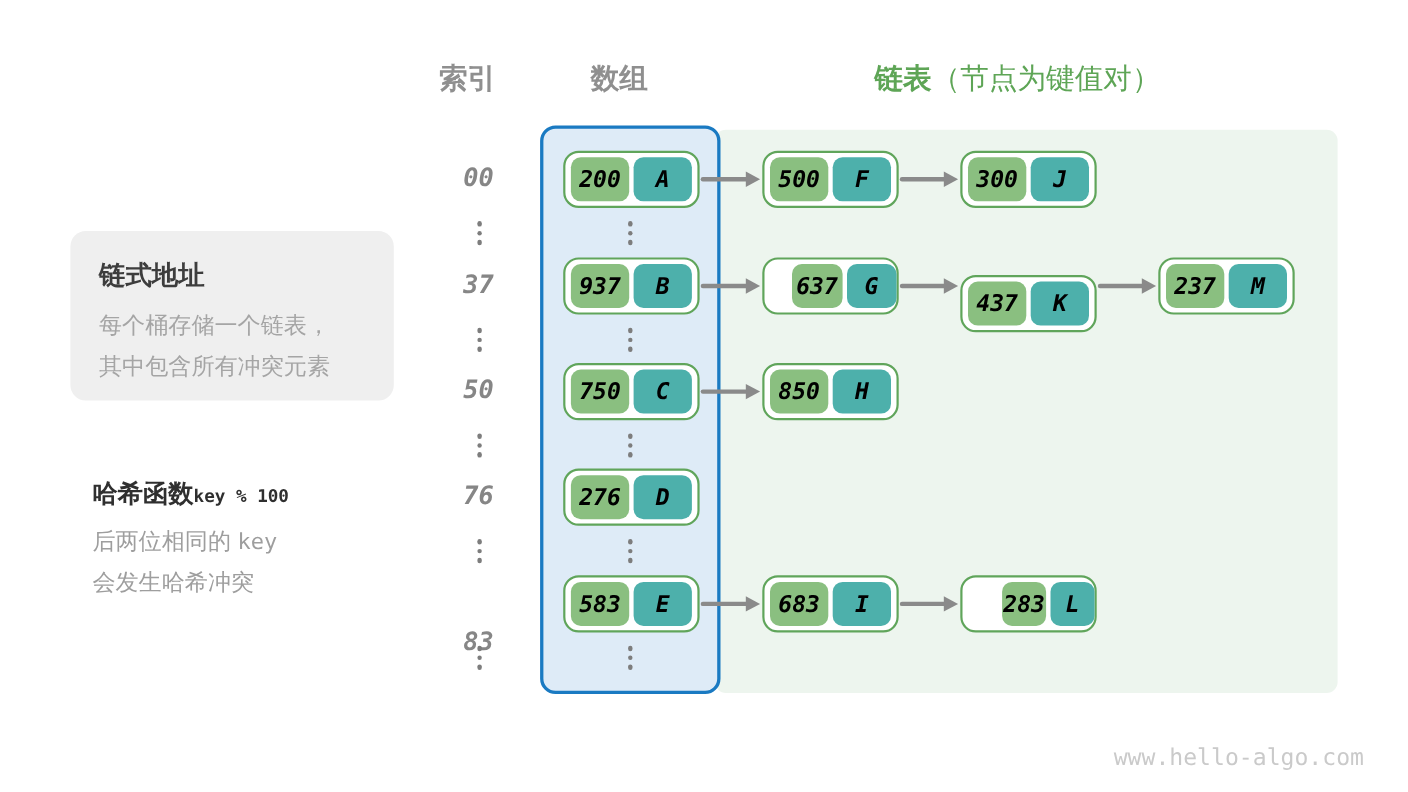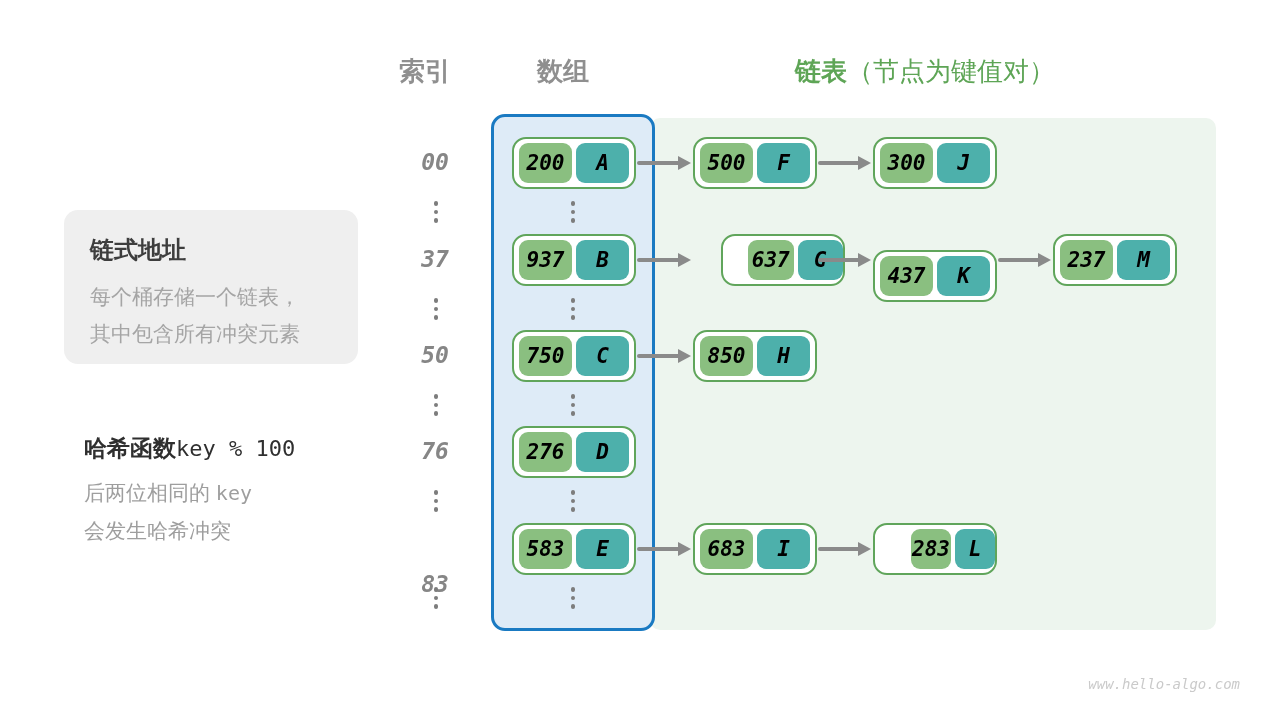--- a/index.html
+++ b/index.html
@@ -69,27 +69,27 @@
   .legend-box{position:absolute;left:64px;top:210px;width:294px;height:154px;
     background:var(--legend-bg);border-radius:14px;padding:24px 20px 0 26px;}
   .legend-title{font-size:24px;font-weight:bold;color:var(--legend-title);margin-bottom:12px;}
   .legend-line{font-size:21px;color:var(--legend-text);line-height:37px;white-space:nowrap;}
 
   
   .hash-block{position:absolute;left:84px;top:433px;}
   .hash-title{display:flex;align-items:baseline;gap:0;margin-bottom:10px;}
   .hash-title .cn{font-size:23px;font-weight:bold;color:var(--hash-title);}
   .hash-title .code{font-family:"DejaVu Sans Mono","Liberation Mono",monospace;
-    font-size:22px;font-weight:normal;color:var(--hash-title);}
+    font-size:16px;font-weight:bold;color:var(--hash-title);}
   .hash-line{font-size:21px;color:var(--hash-note);line-height:37px;white-space:nowrap;}
   .hash-line .code{font-family:"DejaVu Sans Mono","Liberation Mono",monospace;font-size:20px;}
 
   .watermark{position:absolute;right:40px;top:676px;
     font-family:"DejaVu Sans Mono","Liberation Mono",monospace;
-    font-size:14px;color:var(--watermark);font-style:italic;}
+    font-size:21px;color:var(--watermark);}
 </style>
 </head>
 <body>
 
 <div class="canvas">
 
   <div class="hdr hdr-index">索引</div>
   <div class="hdr hdr-array">数组</div>
   <div class="hdr hdr-list"><span>链表</span><span class="note">（节点为键值对）</span></div>
 
@@ -121,21 +121,21 @@
         <i></i>
         <i></i>
         <i></i>
       </div>
       <div class="idx" style="left: 395px; top: 246px;">37</div>
       <div class="node" style="left: 512px; top: 234px;">
         <span class="pill key">937</span>
         <span class="pill val">B</span>
       </div>
       <div class="arrow" style="left: 637px; top: 253px; width: 54px;"></div>
-      <div class="node" style="left: 721px; top: 234px; padding-left: 25px;">
+      <div class="node" style="left: 693px; top: 234px; padding-left: 25px;">
         <span class="pill key">637</span>
         <span class="pill val">G</span>
       </div>
       <div class="arrow" style="left: 818px; top: 253px; width: 53px;"></div>
       <div class="node" style="left: 873px; top: 250px;">
         <span class="pill key">437</span>
         <span class="pill val">K</span>
       </div>
       <div class="arrow" style="left: 998px; top: 253px; width: 53px;"></div>
       <div class="node" style="left: 1053px; top: 234px;">

